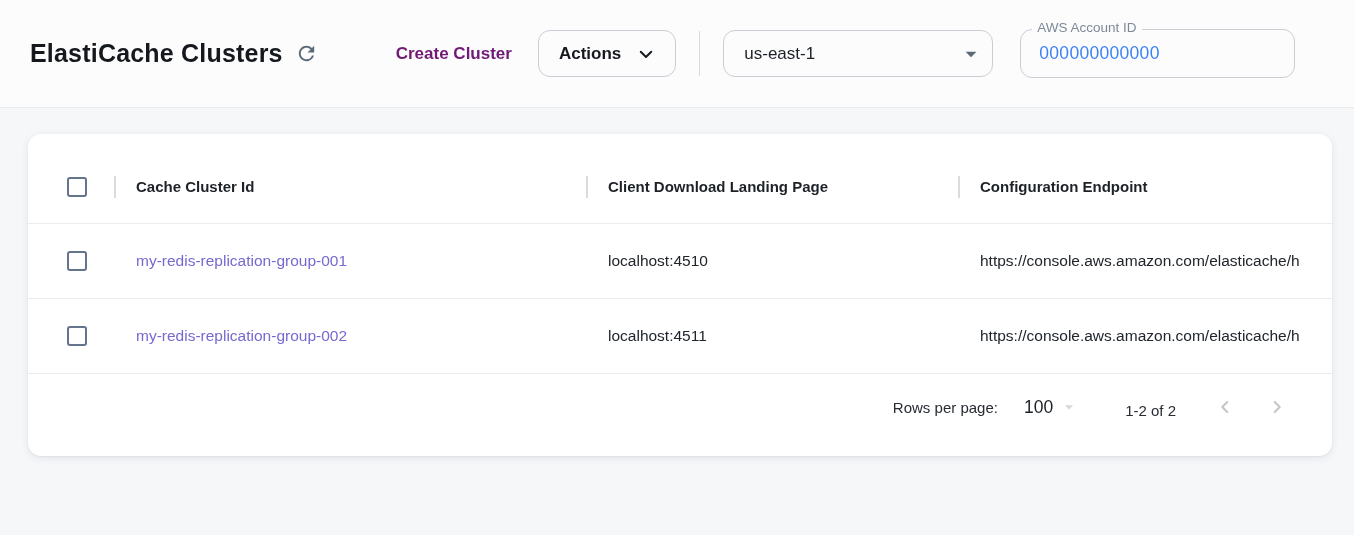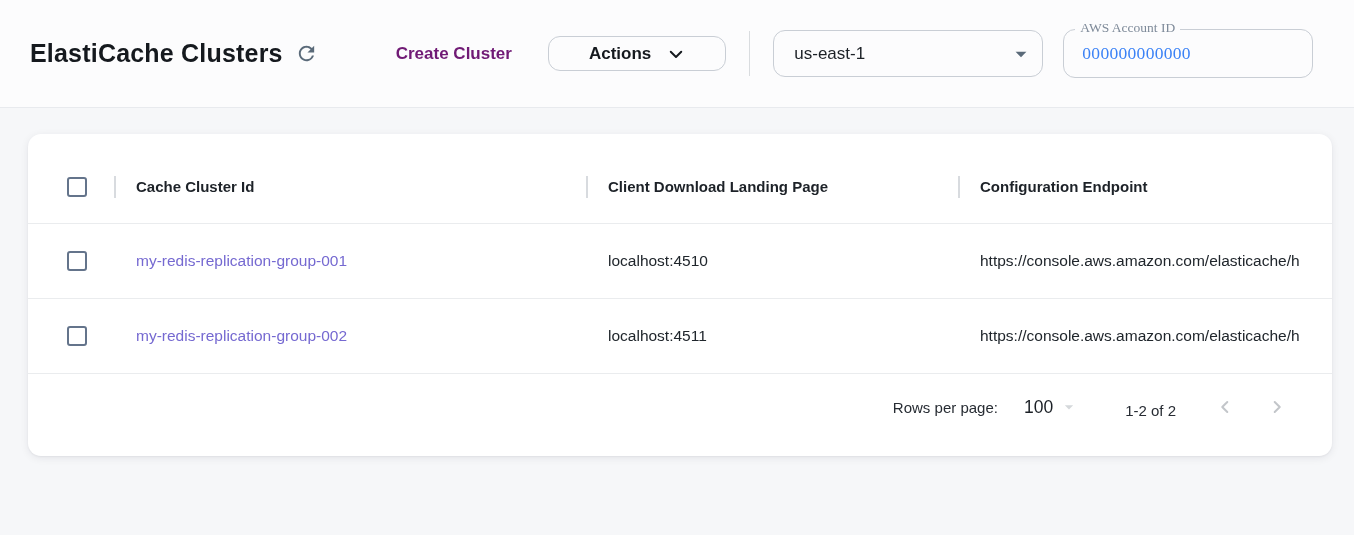--- a/index.html
+++ b/index.html
@@ -30,46 +30,45 @@
     background:none; border:none; cursor:pointer;
     display:flex; align-items:center; justify-content:center;
     margin-left:10px; padding:2px;
   }
   .text-btn {
     background:none; border:none; cursor:pointer;
     font-family:inherit; font-size:17px; font-weight:700; color:#701a75;
     margin-left:76px; white-space:nowrap;
   }
   .outline-btn {
-    margin-left:36px;
+    margin-left:26px;
     display:flex; align-items:center; gap:16px;
-    height:35px; padding:0 40px;
+    height:47px; padding:0 20px;
     background:transparent; cursor:pointer;
     border:1px solid #c9ced5; border-radius:12px;
     font-family:inherit; font-size:17px; font-weight:700; color:#15191e;
   }
   .vdivider {
     width:1px; height:45px; background:#d9dcdf;
     margin:0 23px; flex:none;
   }
   .select-box {
     width:270px; height:47px; flex:none;
     border:1px solid #c9ced5; border-radius:12px;
     display:flex; align-items:center; justify-content:space-between;
     padding:0 8px 0 20px;
     font-size:17px; color:#1c2127; cursor:pointer;
     background:transparent;
     text-align:center;
   }
   .account-field {
     position:relative; flex:none;
-    width:250px; height:49px;
+    width:275px; height:49px;
     border:1px solid #c9ced5; border-radius:12px;
-    margin-left:20px;
-    font-family:Liberation Serif, serif;
+    margin-left:27px;
   }
   .account-field label {
     position:absolute; top:-10px; left:11px;
     background:#fcfcfd; padding:0 5px;
     font-size:13.5px; color:#7e8a99; white-space:nowrap;
   }
   .account-field input {
     width:100%; height:100%;
     border:none; outline:none; background:transparent;
     border-radius:12px; padding:0 18px;

